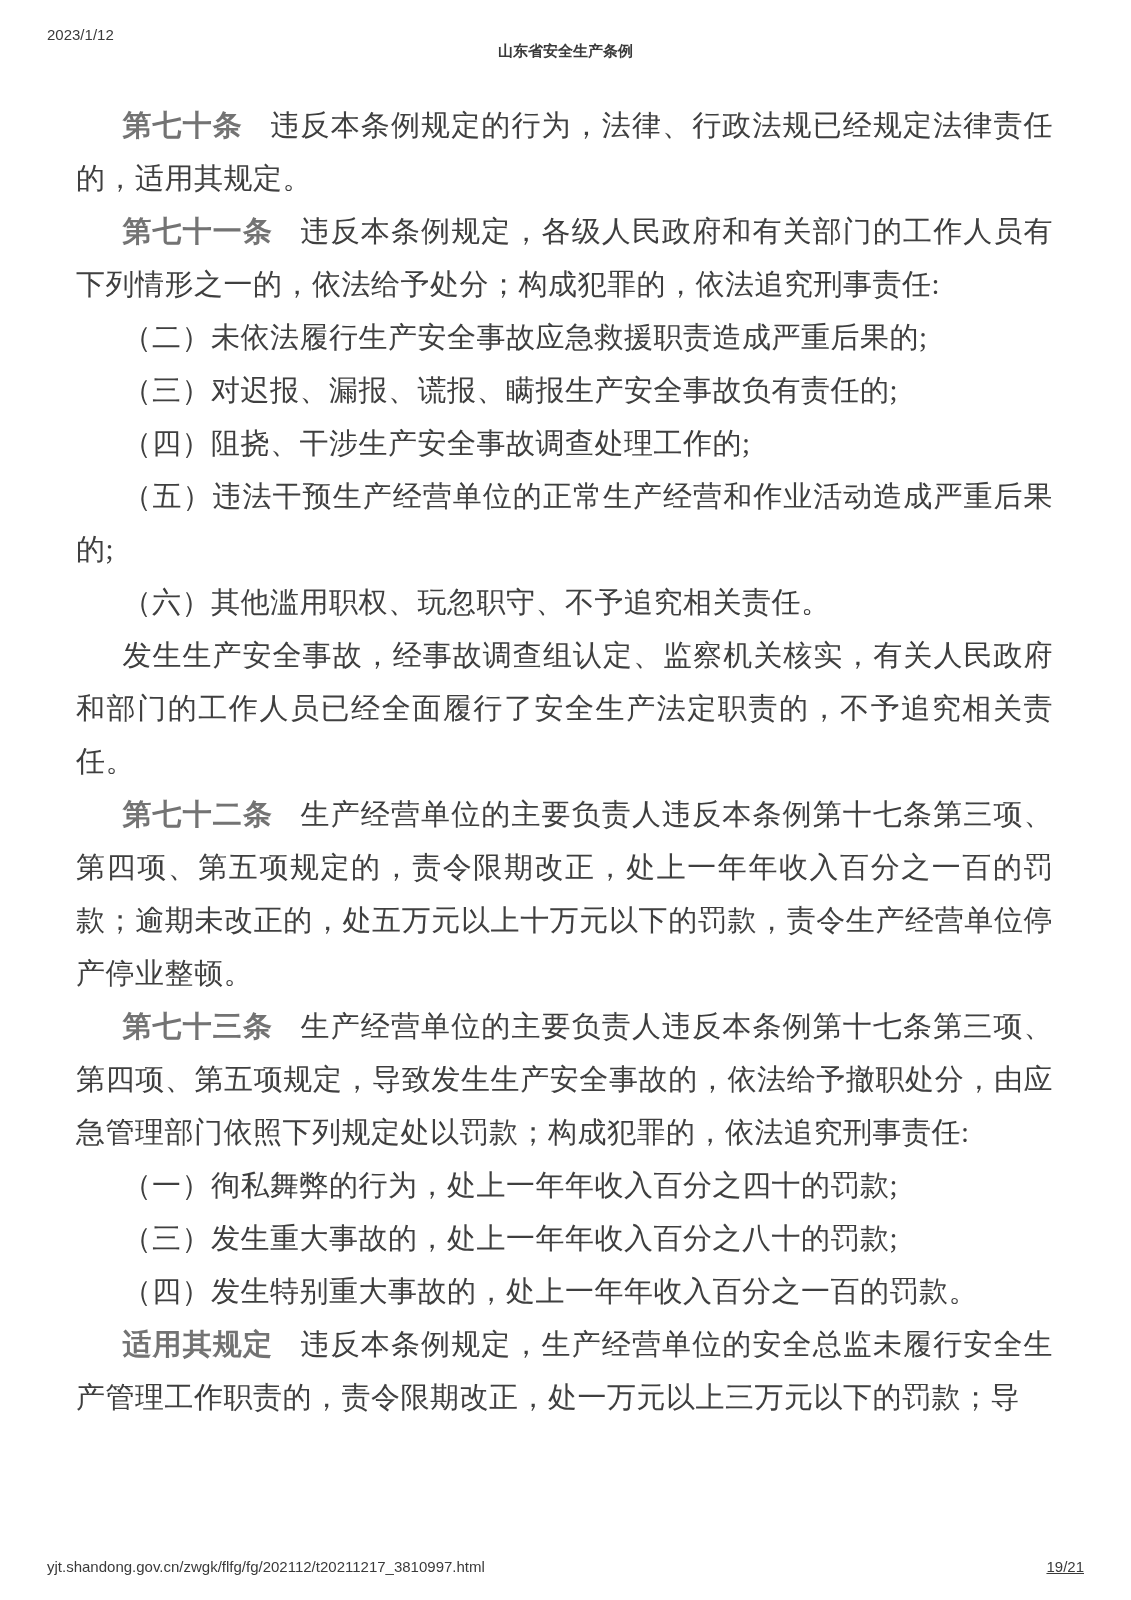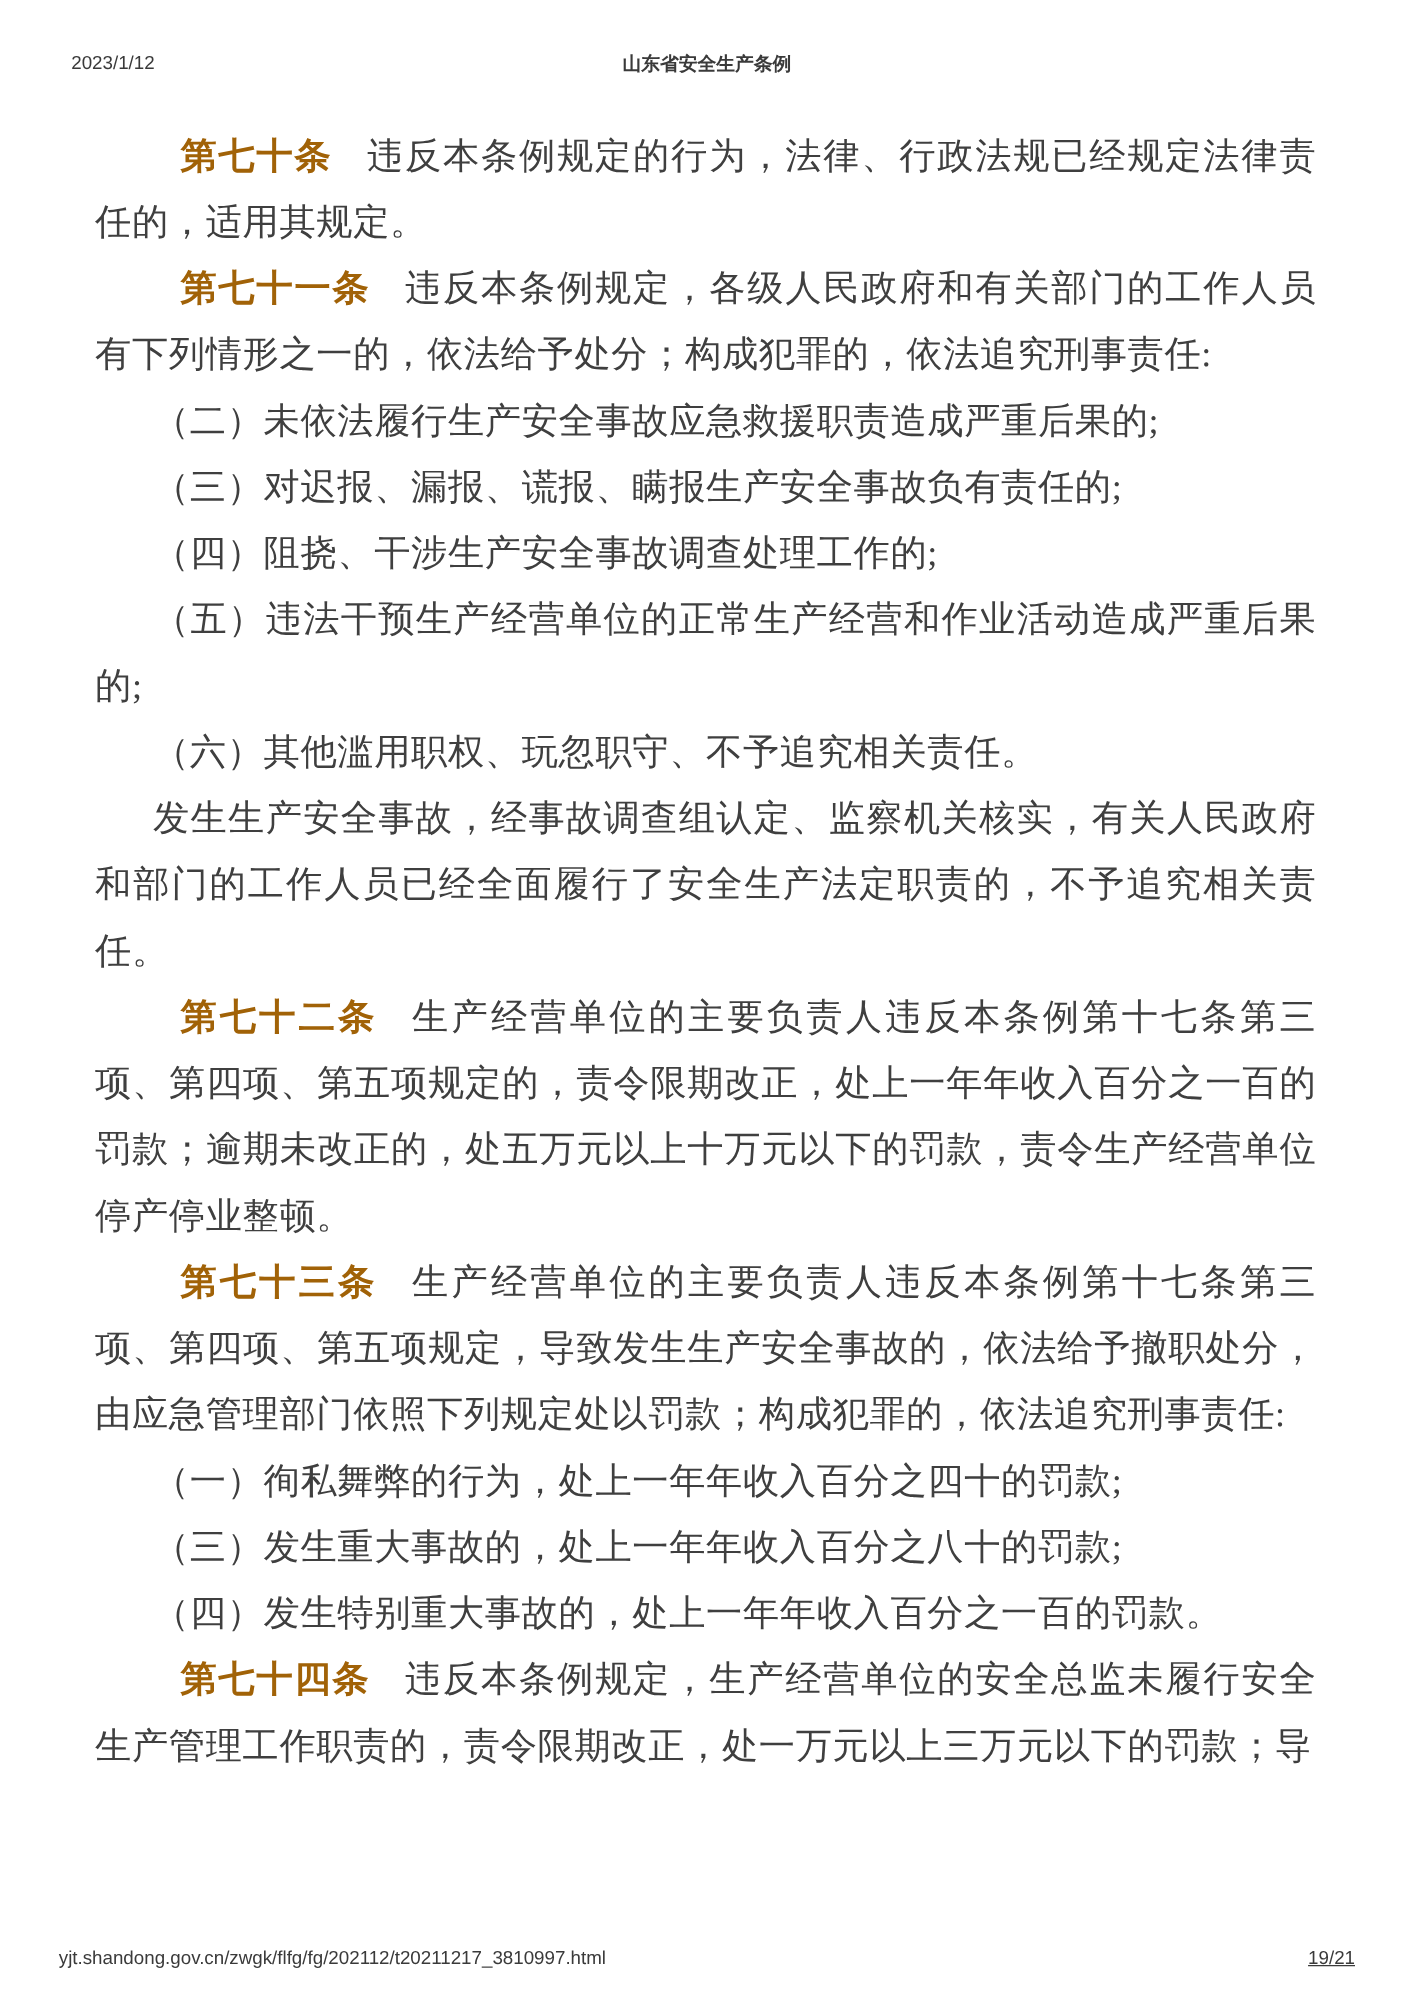--- a/index.html
+++ b/index.html
@@ -14,43 +14,42 @@
   }
   
   .print-header {
     position: absolute;
     top: 26px; left: 47px; right: 47px;
     height: 18px;
     font-family: "Liberation Sans", "DejaVu Sans", sans-serif;
     font-size: 15px;
     color: #3a3a3a;
   }
-  .print-header .date { position: absolute; left: 0; top: 16px; margin-left: 10px; }
+  .print-header .date { position: absolute; left: 0; top: 0; }
   .print-header .doc-title { position: absolute; left: 0; right: 0; top: 16px; text-align: center; font-weight: bold; }
   
   .content {
     position: absolute;
     top: 99px;
     left: 76px;
     width: 977px;
     font-size: 29px;
     line-height: 53px;
     text-align: justify;
     letter-spacing: 0.5px;
   }
   .content p {
     margin: 0;
     text-indent: 1.6em;
   }
   .art-num {
     font-family: "Liberation Sans", "DejaVu Sans", sans-serif;
     font-weight: bold;
-    color: #a16207;
+    color: #737373;
     margin-right: 0.95em;
-    margin-left: 22px;
   }
   
   .print-footer {
     position: absolute;
     top: 1558px; left: 47px; right: 47px;
     height: 18px;
     font-family: "Liberation Sans", "DejaVu Sans", sans-serif;
     font-size: 15px;
     color: #3a3a3a;
   }
@@ -90,21 +89,21 @@
 
     <p><b class="art-num">第七十三条</b><span>生产经营单位的主要负责人违反本条例第十七条第三项、第四项、第五项规定，导致发生生产安全事故的，依法给予撤职处分，由应急管理部门依照下列规定处以罚款；构成犯罪的，依法追究刑事责任:</span></p>
 
     <p><span>（一）徇私舞弊的行为，处上一年年收入百分之四十的罚款;</span></p>
 
 
     <p><span>（三）发生重大事故的，处上一年年收入百分之八十的罚款;</span></p>
 
     <p><span>（四）发生特别重大事故的，处上一年年收入百分之一百的罚款。</span></p>
 
-    <p><b class="art-num">第七十四条</b><span>违反本条例规定，生产经营单位的安全总监未履行安全生产管理工作职责的，责令限期改正，处一万元以上三万元以下的罚款；导</span></p>
+    <p><b class="art-num">适用其规定</b><span>违反本条例规定，生产经营单位的安全总监未履行安全生产管理工作职责的，责令限期改正，处一万元以上三万元以下的罚款；导</span></p>
 
   </div>
 
   <div class="print-footer">
     <span class="src-url">yjt.shandong.gov.cn/zwgk/flfg/fg/202112/t20211217_3810997.html</span>
     <span class="page-num">19/21</span>
   </div>
 
 </div>
 

